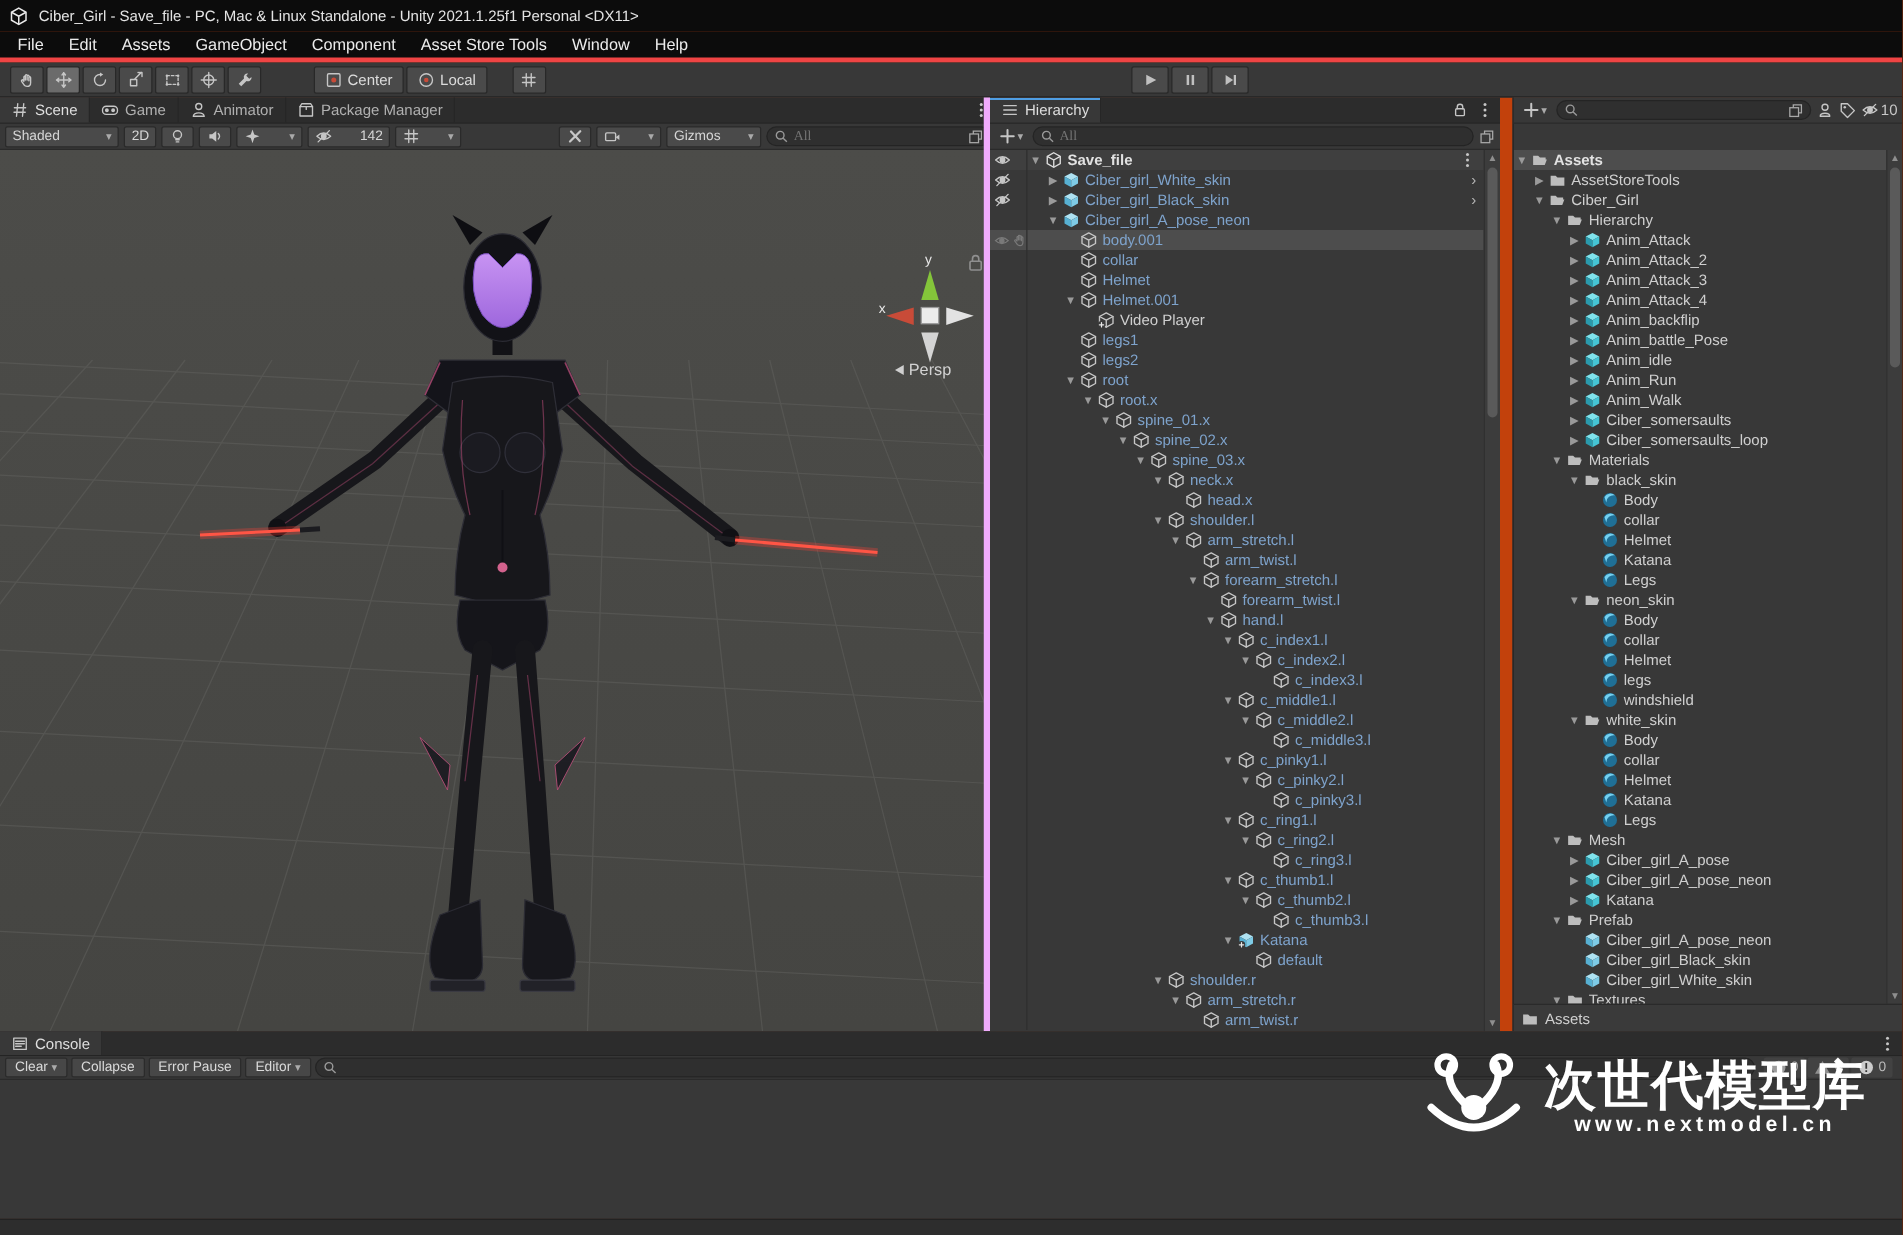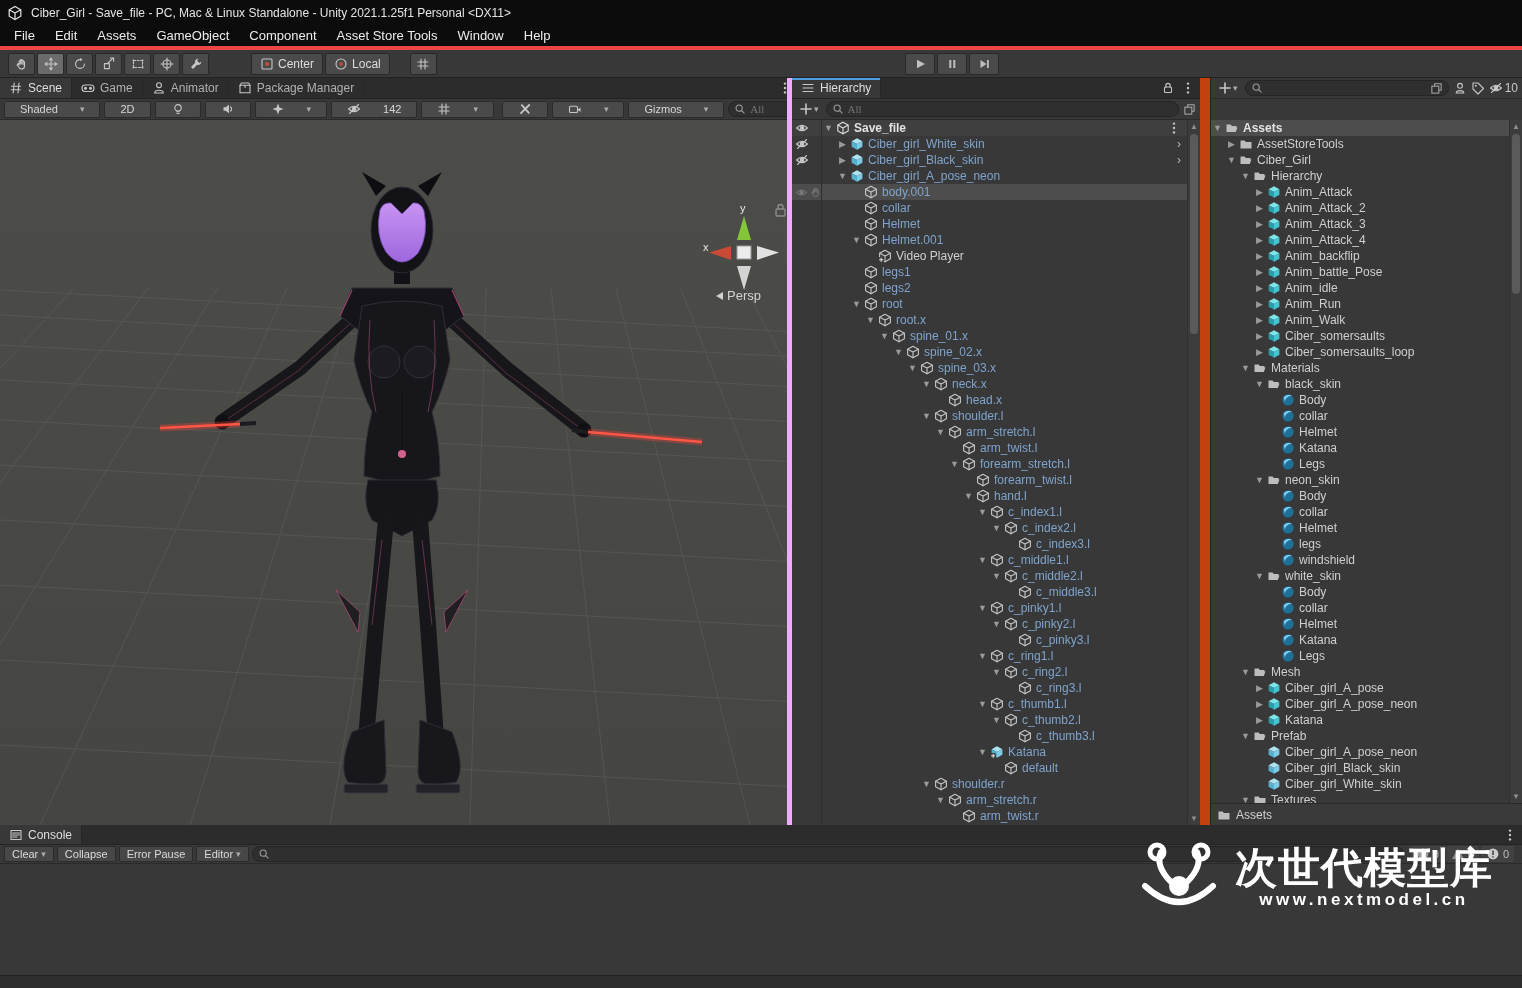--- a/index.html
+++ b/index.html
@@ -38,21 +38,21 @@
           display:flex;align-items:center;gap:4px;padding:0 5px;color:#888}
   .search input{flex:1;background:transparent;border:none;outline:none;color:#bbb;font-size:11px;
                 font-family:Liberation Serif, serif;min-width:10px}
   .plusbtn{display:flex;align-items:center;color:#ddd;font-weight:bold;gap:1px;padding:0 3px}
   .caret{font-size:9px;color:#aaa}
   
   #scene{left:0;width:797px}
   .viewport{position:absolute;left:0;top:42px;width:797px;height:705px;overflow:hidden;
             background:linear-gradient(#4c4c49,#454542)}
   .stb-btn{height:17px;background:#4a4a4a;border:1px solid #2a2a2a;border-radius:2px;display:flex;
-           align-items:center;gap:22px;padding:0 15px;color:#d6d6d6;font-size:11px}
+           align-items:center;gap:22px;padding:0 5px;color:#d6d6d6;font-size:11px}
   .gizmo{position:absolute;left:695px;top:122px;width:100px;height:100px}
   .persp{position:absolute;left:716px;top:210px;color:#d2d2d2;font-size:13px;display:flex;align-items:center;gap:4px}
   .persp .tri{width:0;height:0;border-top:4px solid transparent;border-bottom:4px solid transparent;
               border-right:7px solid #cfcfcf}
   .axlbl{position:absolute;color:#e8e8e8;font-size:11px}
   
   #hier{left:787px;width:413px;border-left:5px solid #f0abfc}
   #proj{left:1210px;width:312px;border-left:1px solid #232323}
   .tree{position:absolute;left:0;top:42px;bottom:0;right:13px;overflow:hidden}
   #proj .tree{bottom:22px}

